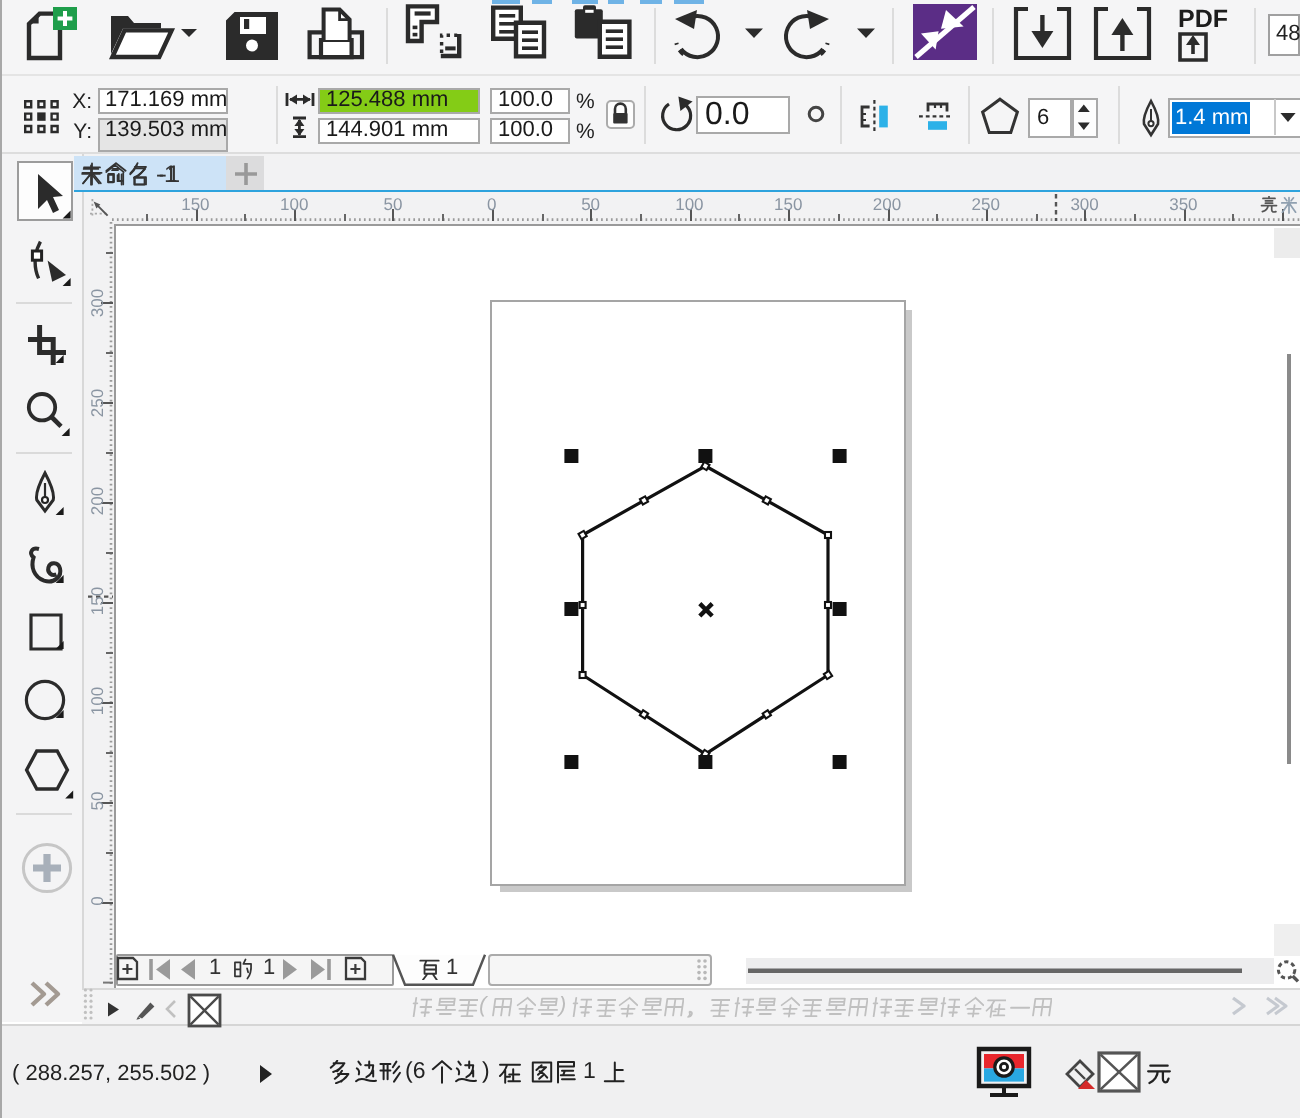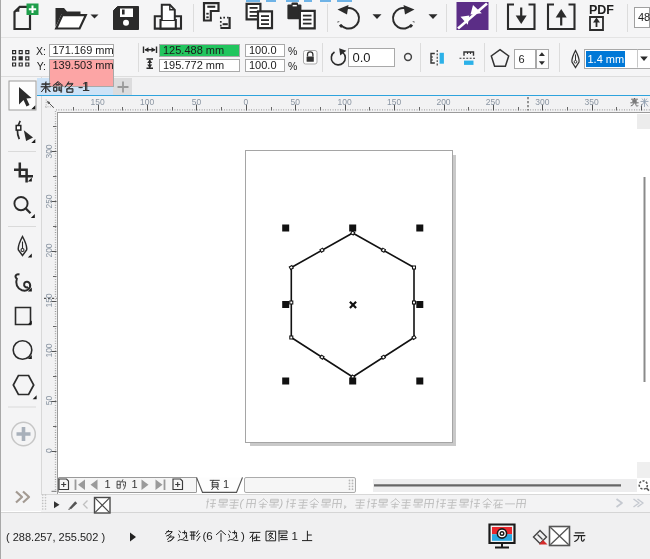--- a/index.html
+++ b/index.html
@@ -54,26 +54,26 @@
     <div style="position:absolute;left:41px;top:493.8px;width:609px;height:17.7px;background:#f3f3f4;border-top:1px solid #d8d8d8"></div>
     <div style="position:absolute;left:0;top:511.5px;width:650px;height:47.5px;background:#f0f0f1;border-top:1px solid #d5d5d5"></div>
     <div style="position:absolute;left:0;top:0;width:1px;height:559px;background:#a8a8a8"></div>
     <div style="position:absolute;left:246px;top:0;width:14px;height:2.4px;background:#6fb3e6"></div>
     <div style="position:absolute;left:266px;top:0;width:10px;height:2.4px;background:#6fb3e6"></div>
     <div style="position:absolute;left:286px;top:0;width:13px;height:2.4px;background:#6fb3e6"></div>
     <div style="position:absolute;left:304px;top:0;width:8px;height:2.4px;background:#6fb3e6"></div>
     <div style="position:absolute;left:320px;top:0;width:11px;height:2.4px;background:#6fb3e6"></div>
     <div style="position:absolute;left:337px;top:0;width:15px;height:2.4px;background:#6fb3e6"></div>
     <div style="position:absolute;left:48.5px;top:43.5px;width:65px;height:13.5px;background:#fff;border:1px solid #a9a9a9;box-sizing:border-box;font-size:11px;color:#1a1a1a;line-height:11.5px;padding-left:3px;white-space:nowrap;overflow:hidden">171.169 mm</div>
-    <div style="position:absolute;left:48.5px;top:58.5px;width:65px;height:28px;background:#fca5a5;border:1px solid #a9a9a9;box-sizing:border-box;font-size:11px;color:#1a1a1a;line-height:11.5px;padding-left:3px;white-space:nowrap;overflow:hidden">139.503 mm</div>
-    <div style="position:absolute;left:159px;top:43.5px;width:81px;height:13.5px;background:#22c55e;border:1px solid #a9a9a9;box-sizing:border-box;font-size:11px;color:#1a1a1a;line-height:11.5px;padding-left:3px;white-space:nowrap;overflow:hidden">125.488 mm</div>
-    <div style="position:absolute;left:159px;top:58.5px;width:81px;height:13.5px;background:#fff;border:1px solid #a9a9a9;box-sizing:border-box;font-size:11px;color:#1a1a1a;line-height:11.5px;padding-left:3px;white-space:nowrap;overflow:hidden">195.772 mm</div>
+    <div style="position:absolute;left:48.5px;top:58.5px;width:65px;height:17px;background:#e5e5e5;border:1px solid #a9a9a9;box-sizing:border-box;font-size:11px;color:#1a1a1a;line-height:11.5px;padding-left:3px;white-space:nowrap;overflow:hidden">139.503 mm</div>
+    <div style="position:absolute;left:159px;top:43.5px;width:81px;height:13.5px;background:#84cc16;border:1px solid #a9a9a9;box-sizing:border-box;font-size:11px;color:#1a1a1a;line-height:11.5px;padding-left:3px;white-space:nowrap;overflow:hidden">125.488 mm</div>
+    <div style="position:absolute;left:159px;top:58.5px;width:81px;height:13.5px;background:#fff;border:1px solid #a9a9a9;box-sizing:border-box;font-size:11px;color:#1a1a1a;line-height:11.5px;padding-left:3px;white-space:nowrap;overflow:hidden">144.901 mm</div>
     <div style="position:absolute;left:245px;top:43.5px;width:40px;height:13.5px;background:#fff;border:1px solid #a9a9a9;box-sizing:border-box;font-size:11px;color:#1a1a1a;line-height:11.5px;padding-left:3px;white-space:nowrap;overflow:hidden">100.0</div>
     <div style="position:absolute;left:245px;top:58.5px;width:40px;height:13.5px;background:#fff;border:1px solid #a9a9a9;box-sizing:border-box;font-size:11px;color:#1a1a1a;line-height:11.5px;padding-left:3px;white-space:nowrap;overflow:hidden">100.0</div>
-    <div style="position:absolute;left:347.5px;top:47.5px;width:47px;height:19px;background:#fff;border:1px solid #a9a9a9;box-sizing:border-box;font-size:13px;color:#1a1a1a;line-height:17px;padding-left:4px;white-space:nowrap;overflow:hidden">0.0</div>
+    <div style="position:absolute;left:347.5px;top:47.5px;width:47px;height:19px;background:#fff;border:1px solid #a9a9a9;box-sizing:border-box;font-size:16px;color:#1a1a1a;line-height:17px;padding-left:4px;white-space:nowrap;overflow:hidden">0.0</div>
     <div style="position:absolute;left:513.5px;top:48.5px;width:22px;height:20px;background:#fff;border:1px solid #a9a9a9;box-sizing:border-box;font-size:11px;color:#1a1a1a;line-height:18px;padding-left:4px;white-space:nowrap;overflow:hidden">6</div>
     <div style="position:absolute;left:535.5px;top:48.5px;width:13px;height:20px;background:#fdfdfd;border:1px solid #a9a9a9;box-sizing:border-box"></div>
     <div style="position:absolute;left:584px;top:48.5px;width:66px;height:20px;background:#fff;border:1px solid #a9a9a9;border-right:none;box-sizing:border-box"></div>
     <div style="position:absolute;left:585.5px;top:50.5px;width:37px;height:16px;background:#0078d7;color:#fff;font-size:11px;line-height:16px;padding-left:2px">1.4 mm</div>
     <div style="position:absolute;left:30px;top:45px;width:16px;text-align:right;font-size:10.5px;color:#222">X:</div>
     <div style="position:absolute;left:30px;top:60px;width:16px;text-align:right;font-size:10.5px;color:#222">Y:</div>
     <div style="position:absolute;left:288px;top:45px;font-size:10.5px;color:#222">%</div>
     <div style="position:absolute;left:288px;top:60px;font-size:10.5px;color:#222">%</div>
     <div style="position:absolute;left:137.8px;top:43px;width:1px;height:29px;background:#dcdcdc"></div>
     <div style="position:absolute;left:322px;top:43px;width:1px;height:29px;background:#dcdcdc"></div>

